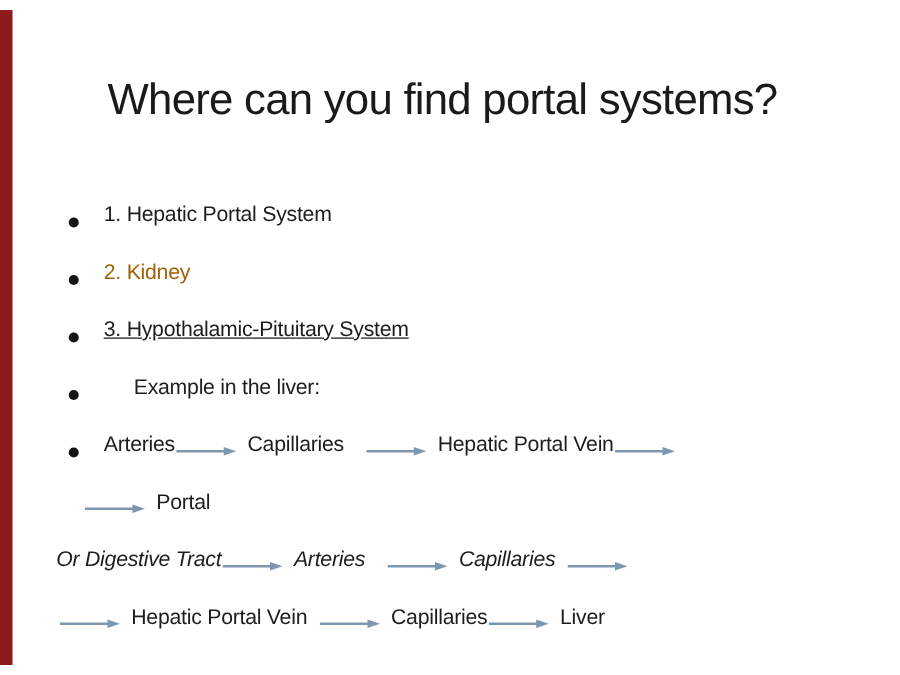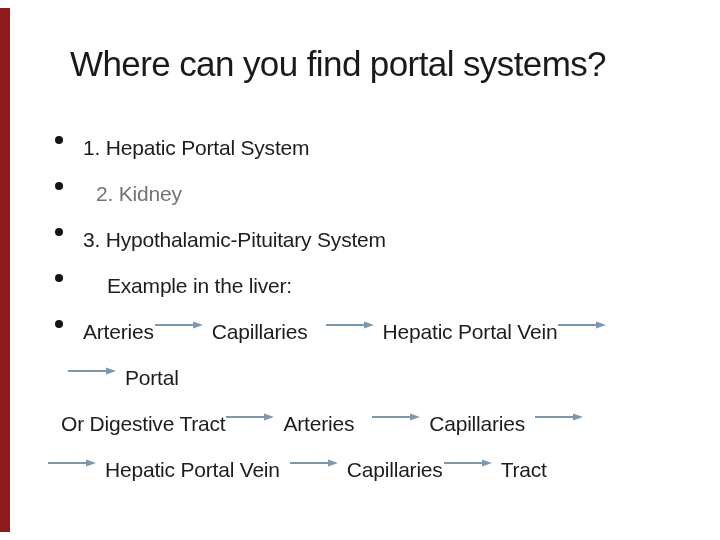--- a/index.html
+++ b/index.html
@@ -15,37 +15,37 @@
     position: absolute;
     left: 0;
     top: 8px;
     width: 10px;
     height: 524px;
   }
   .slide-title {
     position: absolute;
     left: 70px;
     top: 44px;
-    margin: 0;
+    margin: 16px;
     font-size: 35px;
     font-weight: 400;
     letter-spacing: -0.6px;
     white-space: nowrap;
   }
   .content {
     position: absolute;
     left: 45px;
     top: 136px;
     right: 0;
   }
   .line {
     height: 46px;
     display: flex;
-    align-items: flex-start;
-    font-size: 21px;
+    align-items: flex-end;
+    font-size: 17px;
     letter-spacing: -0.2px;
     white-space: pre;
   }
   .bullet-dot {
     width: 8px;
     height: 8px;
     border-radius: 50%;
     margin-right: 20px;
     flex: 0 0 auto;
   }
@@ -62,51 +62,51 @@
   .sp-wide   { margin-left: 18px; }
 </style>
 </head>
 <body>
 
 <div class="slide" style="background: rgb(255, 255, 255);">
   <div class="accent-bar" style="background: rgb(142, 27, 27);"></div>
   <h1 class="slide-title" style="color: rgb(26, 26, 26);">Where can you find portal systems?</h1>
   <div class="content" id="content">
       <div class="line" style="margin-left: 10px; color: rgb(29, 29, 29);"><span class="bullet-dot" style="background: rgb(20, 20, 20);"></span><span class="term">1. Hepatic Portal System</span></div>
-      <div class="line" style="margin-left: 10px; color: #737373; gap: 13px;"><span class="bullet-dot" style="background: rgb(20, 20, 20);"></span><span class="term">2. Kidney</span></div>
-      <div class="line" style="margin-left: 10px; color: rgb(29, 29, 29);"><span class="bullet-dot" style="background: rgb(20, 20, 20);"></span><span class="term">3. Hypothalamic-Pituitary System</span></div>
+      <div class="line" style="margin-left: 10px; color: #a16207;"><span class="bullet-dot" style="background: rgb(20, 20, 20);"></span><span class="term">2. Kidney</span></div>
+      <div class="line" style="margin-left: 10px; color: rgb(29, 29, 29); text-decoration: underline;"><span class="bullet-dot" style="background: rgb(20, 20, 20);"></span><span class="term">3. Hypothalamic-Pituitary System</span></div>
       <div class="line" style="margin-left: 10px; color: rgb(29, 29, 29); gap: 24px;"><span class="bullet-dot" style="background: rgb(20, 20, 20);"></span><span class="term">Example in the liver:</span></div>
       <div class="line" style="margin-left: 10px; color: rgb(29, 29, 29);"><span class="bullet-dot" style="background: rgb(20, 20, 20);"></span><span class="term">Arteries</span><span class="flow-arrow sp-tight"><svg width="48" height="10" viewBox="0 0 48 10" xmlns="http://www.w3.org/2000/svg">
             <line x1="0" y1="5" x2="40" y2="5" stroke="#7C97AE" stroke-width="2"></line>
             <path d="M48 5 L38 1.6 L38 8.4 Z" fill="#7C97AE"></path>
           </svg></span><span class="term">Capillaries</span><span class="flow-arrow sp-wide"><svg width="48" height="10" viewBox="0 0 48 10" xmlns="http://www.w3.org/2000/svg">
             <line x1="0" y1="5" x2="40" y2="5" stroke="#7C97AE" stroke-width="2"></line>
             <path d="M48 5 L38 1.6 L38 8.4 Z" fill="#7C97AE"></path>
           </svg></span><span class="term">Hepatic Portal Vein</span><span class="flow-arrow sp-tight"><svg width="48" height="10" viewBox="0 0 48 10" xmlns="http://www.w3.org/2000/svg">
             <line x1="0" y1="5" x2="40" y2="5" stroke="#7C97AE" stroke-width="2"></line>
             <path d="M48 5 L38 1.6 L38 8.4 Z" fill="#7C97AE"></path>
           </svg></span></div>
       <div class="line" style="margin-left: 23px; color: rgb(29, 29, 29);"><span class="flow-arrow sp-none"><svg width="48" height="10" viewBox="0 0 48 10" xmlns="http://www.w3.org/2000/svg">
             <line x1="0" y1="5" x2="40" y2="5" stroke="#7C97AE" stroke-width="2"></line>
             <path d="M48 5 L38 1.6 L38 8.4 Z" fill="#7C97AE"></path>
           </svg></span><span class="term">Portal</span></div>
-      <div class="line" style="margin-left: 16px; color: rgb(29, 29, 29);"><span class="term">Or Digestive Tract</span><span class="flow-arrow sp-tight"><svg width="48" height="10" viewBox="0 0 48 10" xmlns="http://www.w3.org/2000/svg">
+      <div class="line" style="margin-left: 0px; color: rgb(29, 29, 29); font-style: italic;"><span class="term">Or Digestive Tract</span><span class="flow-arrow sp-tight"><svg width="48" height="10" viewBox="0 0 48 10" xmlns="http://www.w3.org/2000/svg">
             <line x1="0" y1="5" x2="40" y2="5" stroke="#7C97AE" stroke-width="2"></line>
             <path d="M48 5 L38 1.6 L38 8.4 Z" fill="#7C97AE"></path>
           </svg></span><span class="term">Arteries</span><span class="flow-arrow sp-wide"><svg width="48" height="10" viewBox="0 0 48 10" xmlns="http://www.w3.org/2000/svg">
             <line x1="0" y1="5" x2="40" y2="5" stroke="#7C97AE" stroke-width="2"></line>
             <path d="M48 5 L38 1.6 L38 8.4 Z" fill="#7C97AE"></path>
           </svg></span><span class="term">Capillaries</span><span class="flow-arrow sp-normal"><svg width="48" height="10" viewBox="0 0 48 10" xmlns="http://www.w3.org/2000/svg">
             <line x1="0" y1="5" x2="40" y2="5" stroke="#7C97AE" stroke-width="2"></line>
             <path d="M48 5 L38 1.6 L38 8.4 Z" fill="#7C97AE"></path>
           </svg></span></div>
       <div class="line" style="margin-left: 3px; color: rgb(29, 29, 29);"><span class="flow-arrow sp-none"><svg width="48" height="10" viewBox="0 0 48 10" xmlns="http://www.w3.org/2000/svg">
             <line x1="0" y1="5" x2="40" y2="5" stroke="#7C97AE" stroke-width="2"></line>
             <path d="M48 5 L38 1.6 L38 8.4 Z" fill="#7C97AE"></path>
           </svg></span><span class="term">Hepatic Portal Vein</span><span class="flow-arrow sp-normal"><svg width="48" height="10" viewBox="0 0 48 10" xmlns="http://www.w3.org/2000/svg">
             <line x1="0" y1="5" x2="40" y2="5" stroke="#7C97AE" stroke-width="2"></line>
             <path d="M48 5 L38 1.6 L38 8.4 Z" fill="#7C97AE"></path>
           </svg></span><span class="term">Capillaries</span><span class="flow-arrow sp-tight"><svg width="48" height="10" viewBox="0 0 48 10" xmlns="http://www.w3.org/2000/svg">
             <line x1="0" y1="5" x2="40" y2="5" stroke="#7C97AE" stroke-width="2"></line>
             <path d="M48 5 L38 1.6 L38 8.4 Z" fill="#7C97AE"></path>
-          </svg></span><span class="term">Tract</span></div>
+          </svg></span><span class="term">Liver</span></div>
     </div>
 </div>
 
 </body></html>

